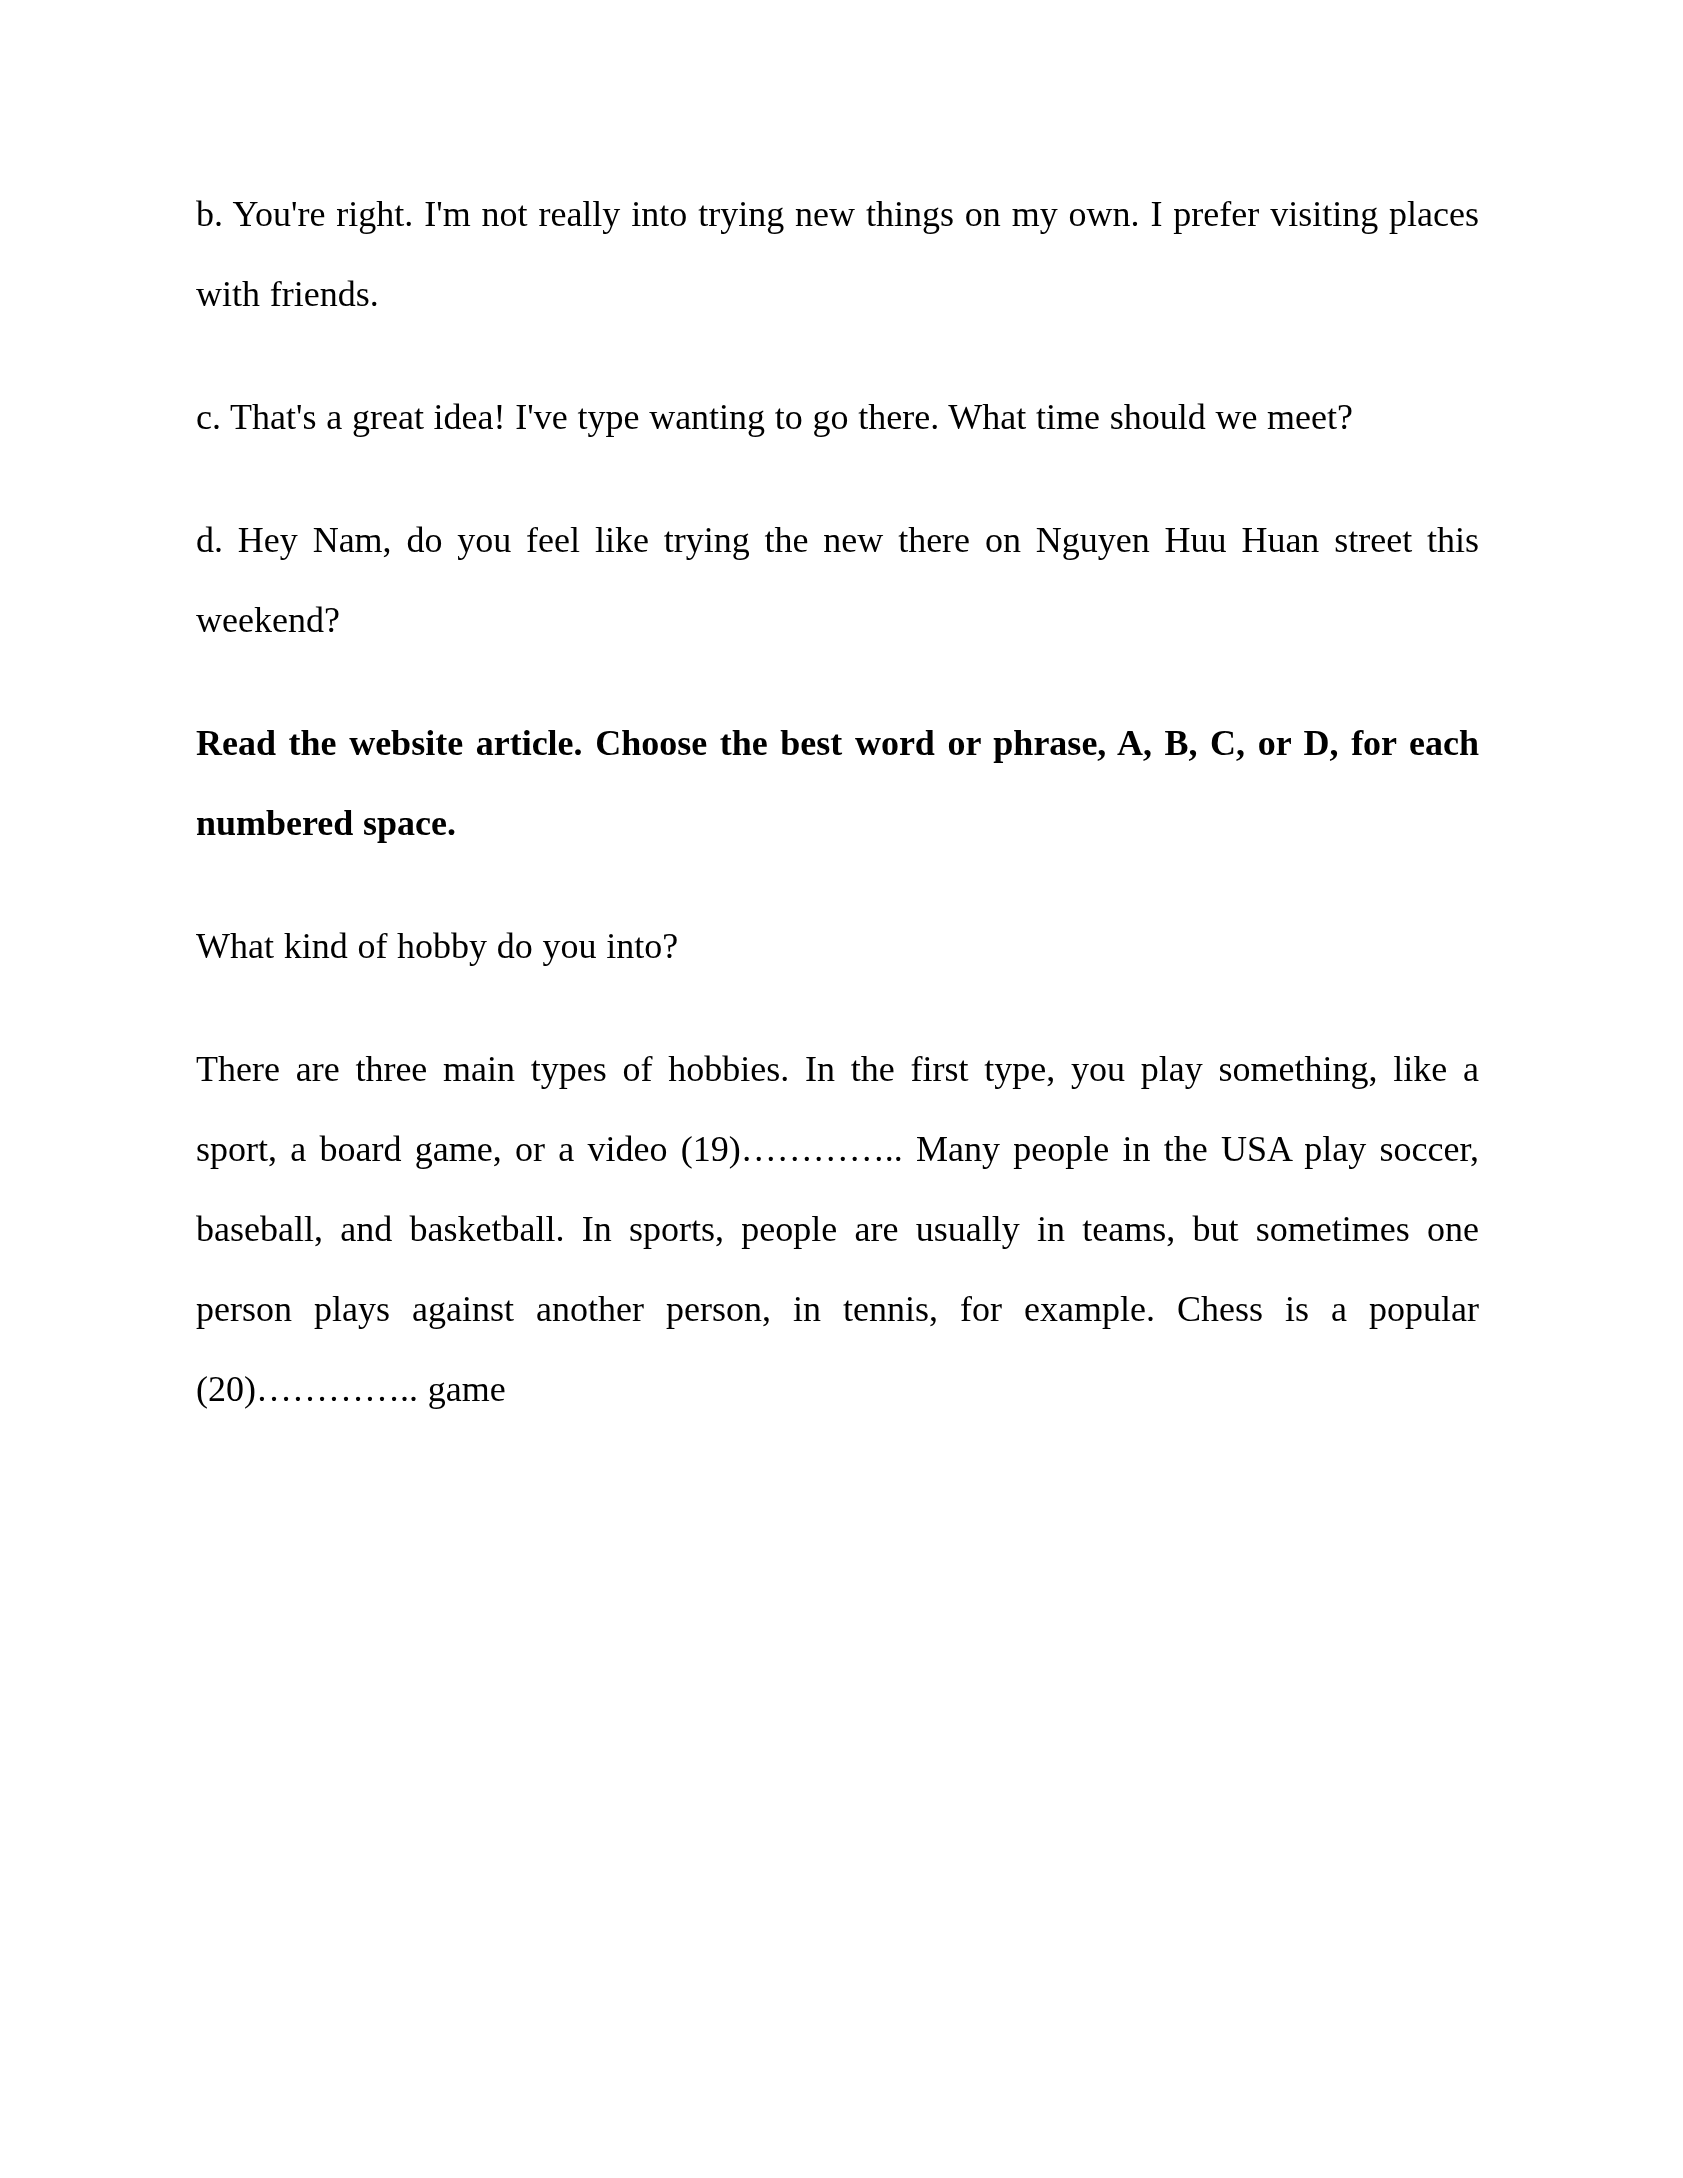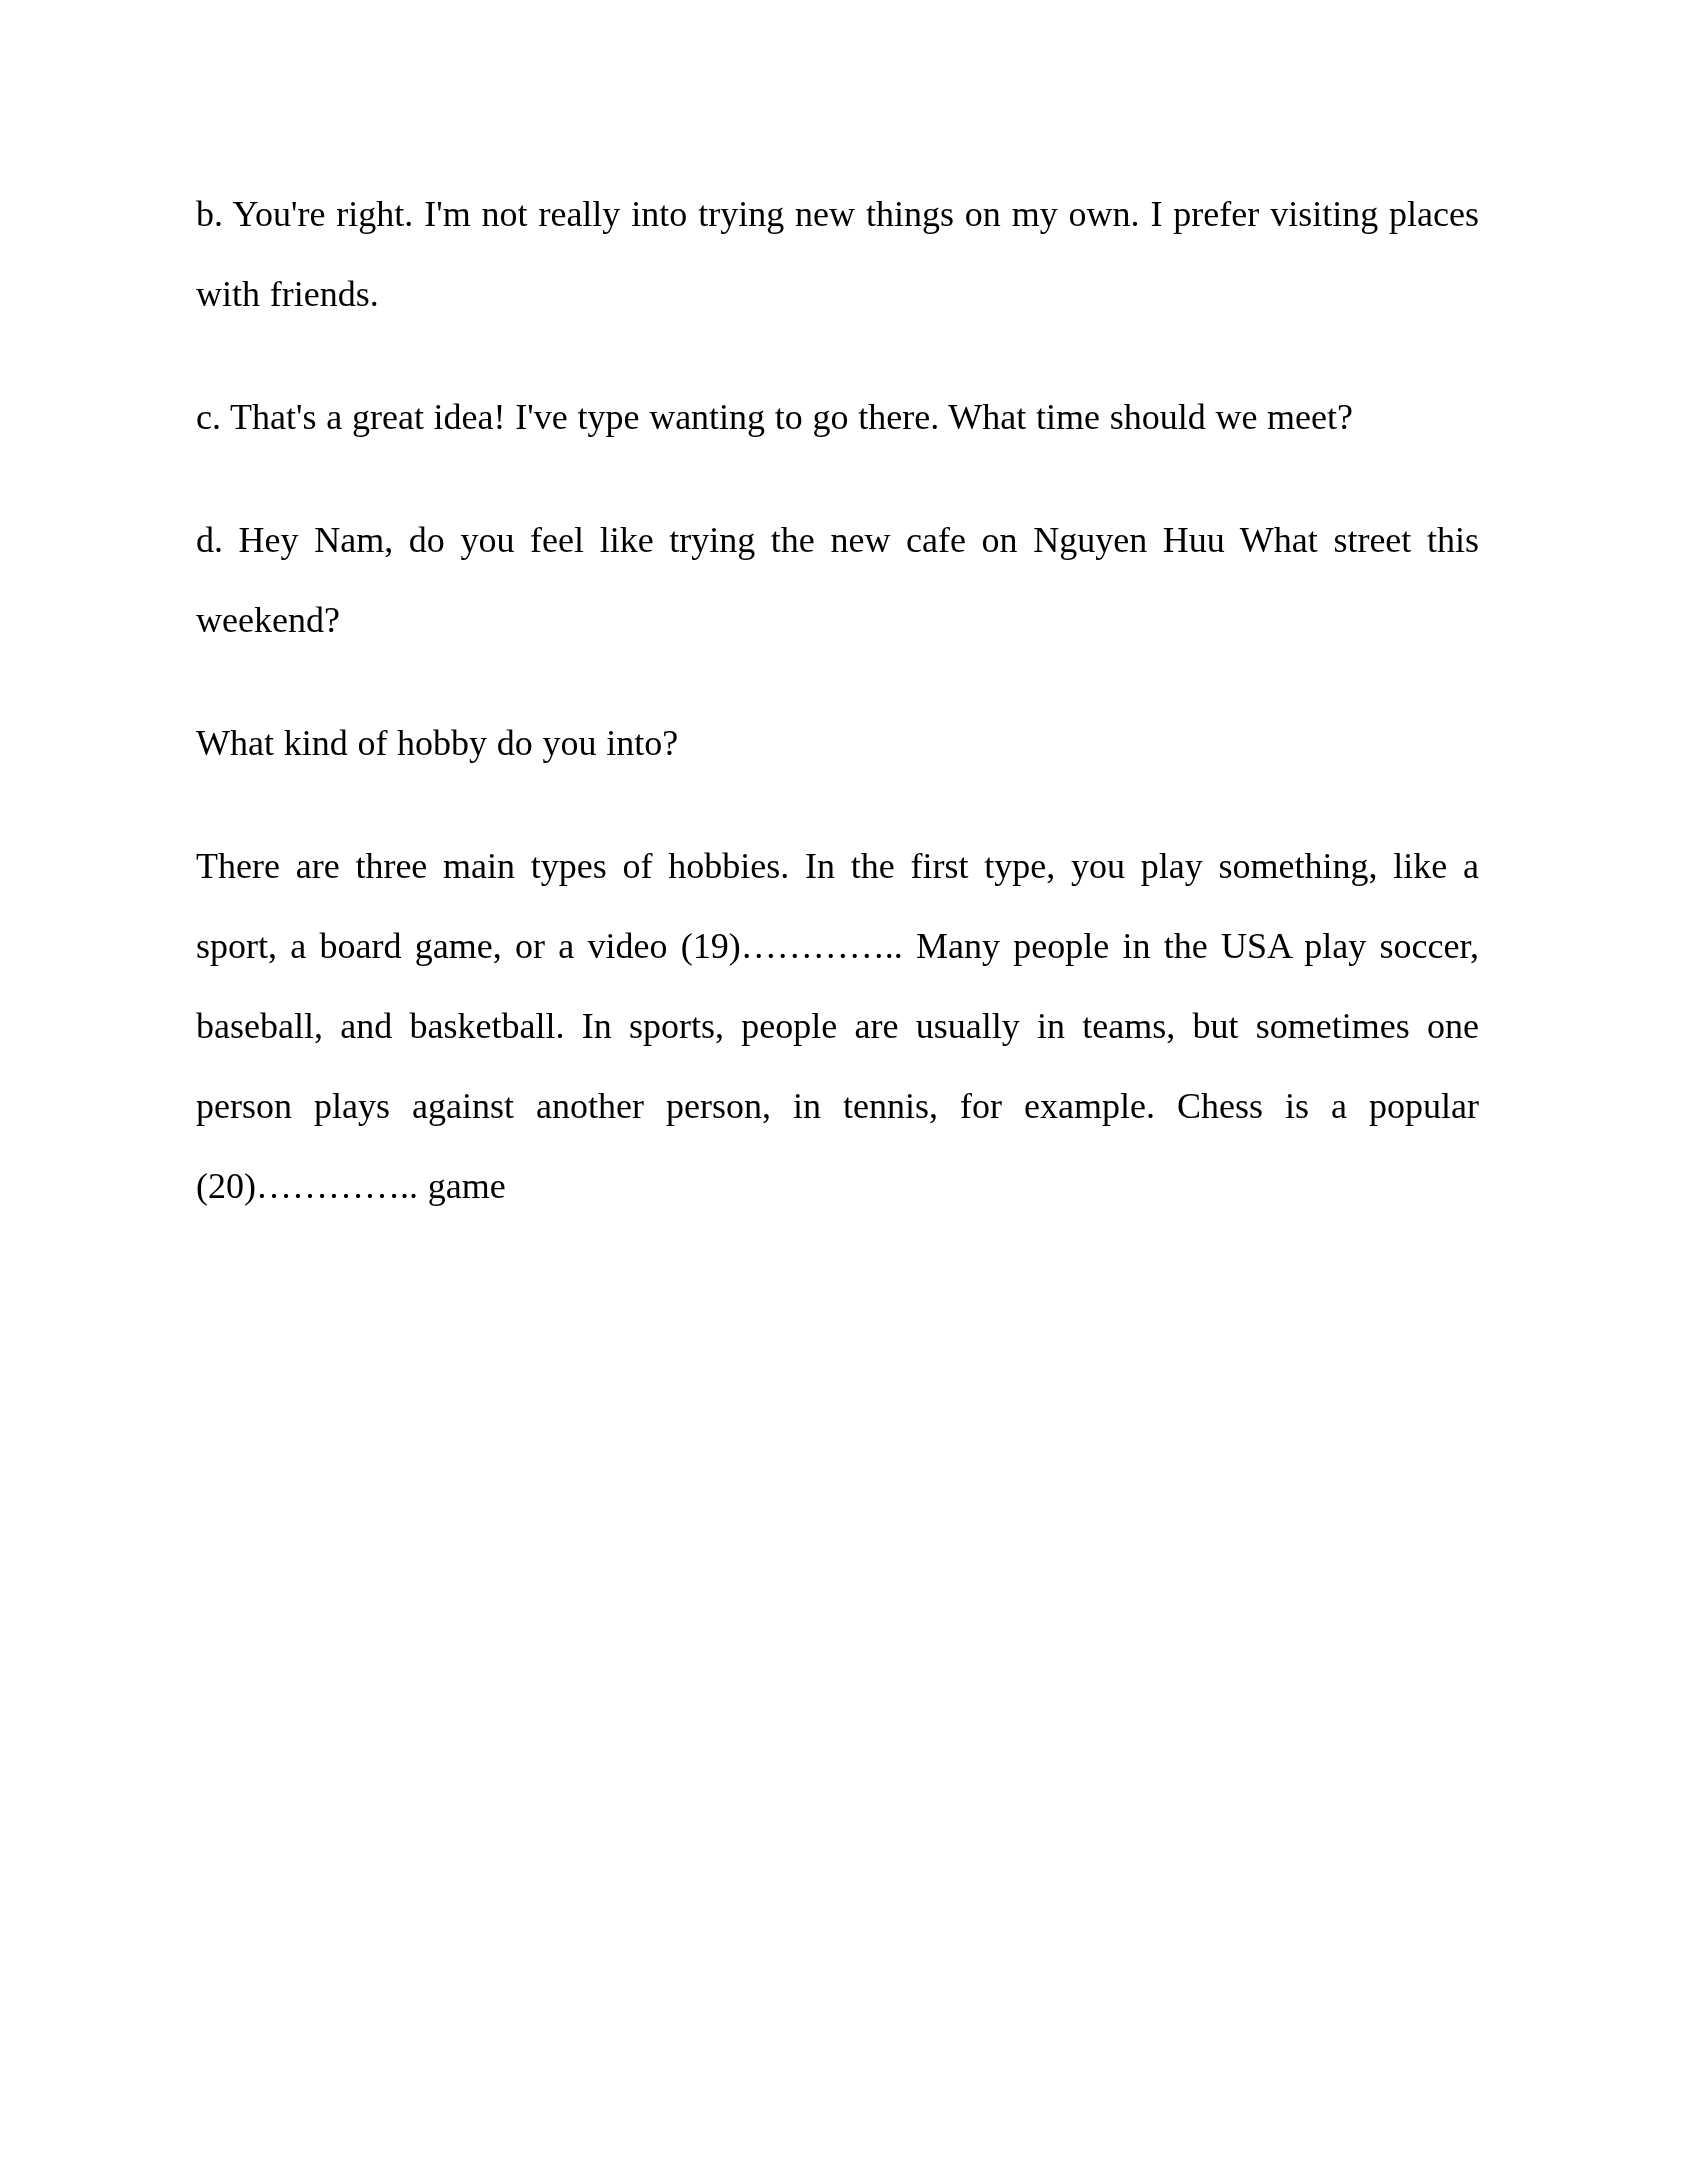--- a/index.html
+++ b/index.html
@@ -34,18 +34,19 @@
     font-weight: bold;
   }
 </style>
 </head>
 <body>
 
 <div class="page">
   <div class="content">
     <p class="para">b. You're right. I'm not really into trying new things on my own. I prefer visiting places with friends.</p>
     <p class="para">c. That's a great idea! I've type wanting to go there. What time should we meet?</p>
-    <p class="para">d. Hey Nam, do you feel like trying the new cafe on Nguyen Huu What street this weekend?</p>
+    <p class="para">d. Hey Nam, do you feel like trying the new there on Nguyen Huu Huan street this weekend?</p>
+    <p class="para bold">Read the website article. Choose the best word or phrase, A, B, C, or D, for each numbered space.</p>
     <p class="para">What kind of hobby do you into?</p>
     <p class="para">There are three main types of hobbies. In the first type, you play something, like a sport, a board game, or a video (19)………….. Many people in the USA play soccer, baseball, and basketball. In sports, people are usually in teams, but sometimes one person plays against another person, in tennis, for example. Chess is a popular (20)………….. game</p>
   </div>
 </div>
 
 
 </body></html>

